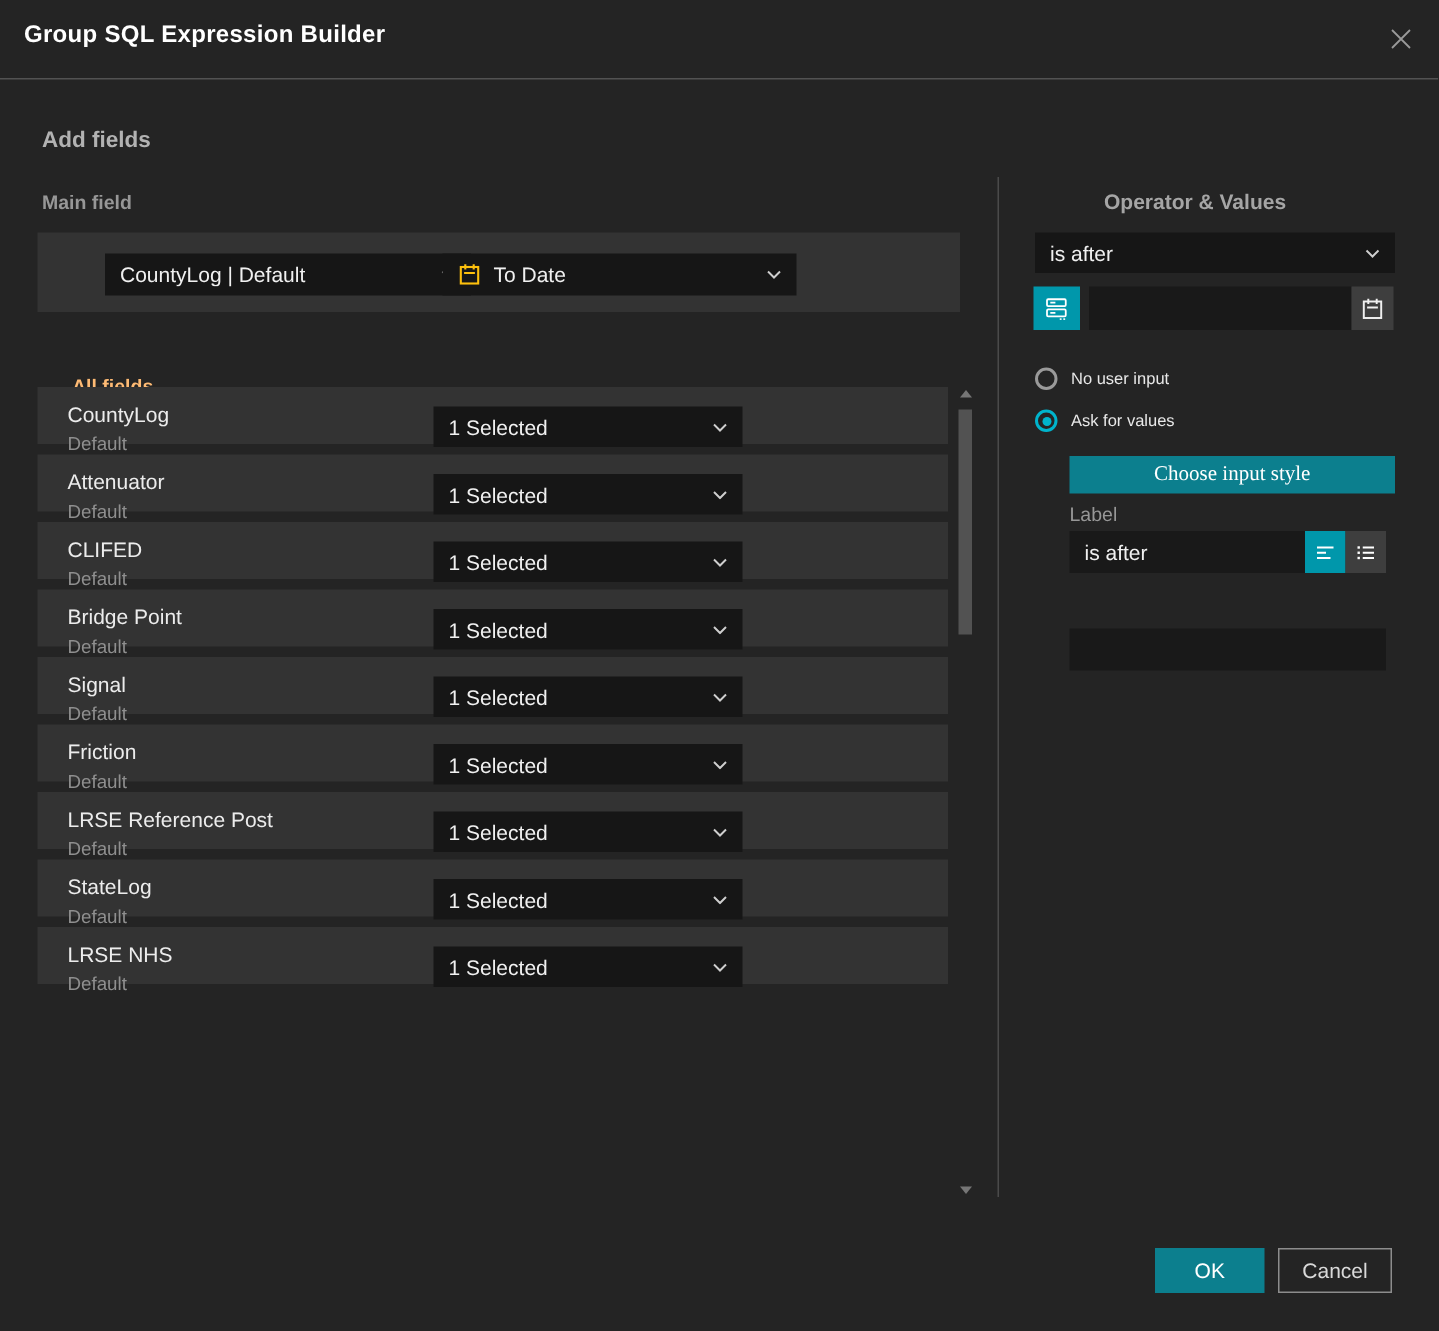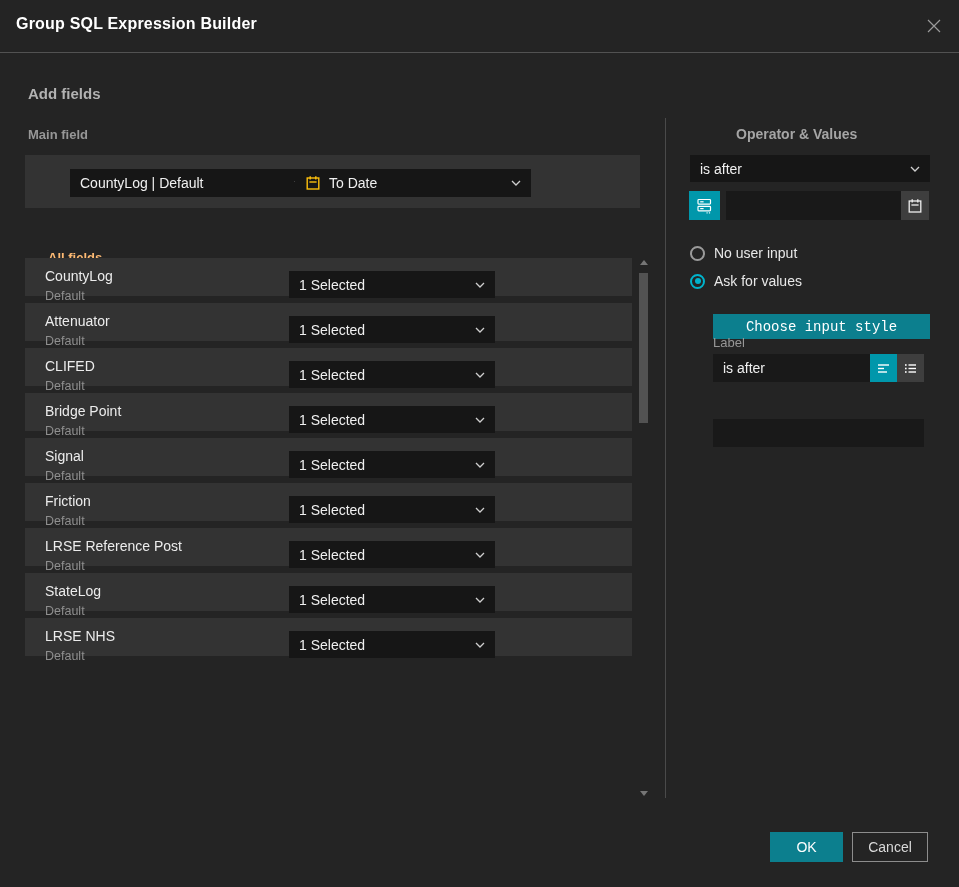--- a/index.html
+++ b/index.html
@@ -56,23 +56,23 @@
   .btn-field-teal{position:absolute;left:689px;top:191px;width:31px;height:29px;background:var(--icon-accent);border:none;display:flex;align-items:center;justify-content:center;cursor:pointer;}
   .value-input{position:absolute;left:726px;top:191px;width:175px;height:29px;background:#191919;border:none;color:#f0f0f0;font-size:14px;padding:0 8px;font-family:"Liberation Sans",sans-serif;}
   .btn-cal{position:absolute;left:901px;top:191px;width:28px;height:29px;background:#3e3e3e;border:none;display:flex;align-items:center;justify-content:center;cursor:pointer;}
 
   .radio-row{position:absolute;left:690px;display:flex;align-items:center;cursor:pointer;}
   .radio-row.r1{top:245px;}
   .radio-row.r2{top:273px;}
   .radio{width:15px;height:15px;border-radius:50%;border:2px solid #9a9a9a;background:transparent;flex:none;position:relative;}
   .radio.selected{border-color:var(--radio-accent);}
   .radio.selected::after{content:"";position:absolute;left:2.5px;top:2.5px;width:6px;height:6px;border-radius:50%;background:var(--radio-accent);}
-  .radio-label{margin-left:9px;font-size:14px;color:#e8e8e8;}
-
-  .btn-choose{position:absolute;left:713px;top:314px;width:217px;height:25px;background:var(--accent);border:none;color:#fff;font-size:14px;font-family:Liberation Mono, monospace;cursor:pointer;}
+  .radio-label{margin-left:9px;font-size:11px;color:#e8e8e8;}
+
+  .btn-choose{position:absolute;left:713px;top:304px;width:217px;height:25px;background:var(--accent);border:none;color:#fff;font-size:14px;font-family:Liberation Serif, serif;cursor:pointer;}
   .lbl-label{position:absolute;left:713px;top:335px;font-size:13px;color:#979797;}
   .label-input{position:absolute;left:713px;top:354px;width:157px;height:28px;background:#191919;border:none;color:#f0f0f0;font-size:14px;padding:0 10px;font-family:"Liberation Sans",sans-serif;}
   .toggle{position:absolute;top:354px;width:27px;height:28px;border:none;display:flex;align-items:center;justify-content:center;cursor:pointer;}
   .toggle.t1{left:870px;background:var(--icon-accent);}
   .toggle.t2{left:897px;background:#3e3e3e;}
   .lbl-hint{position:absolute;left:713px;top:399px;font-size:13px;color:#979797;margin-top:24px;}
   .hint-input{position:absolute;left:713px;top:419px;width:211px;height:28px;background:#191919;border:none;color:#f0f0f0;font-size:14px;padding:0 10px;font-family:"Liberation Sans",sans-serif;}
 
   
   .btn-ok{position:absolute;left:770px;top:832px;width:73px;height:30px;background:var(--accent);border:none;color:#fff;font-size:14px;font-family:"Liberation Sans",sans-serif;cursor:pointer;}

